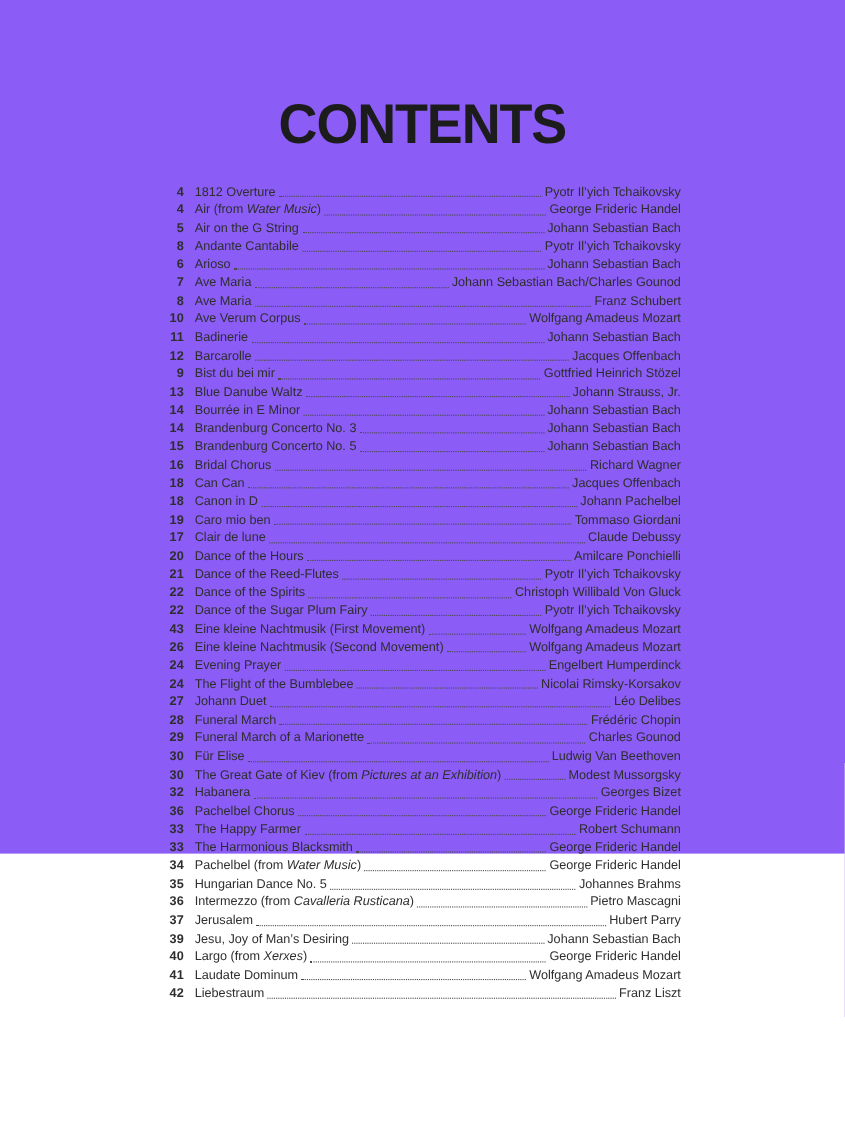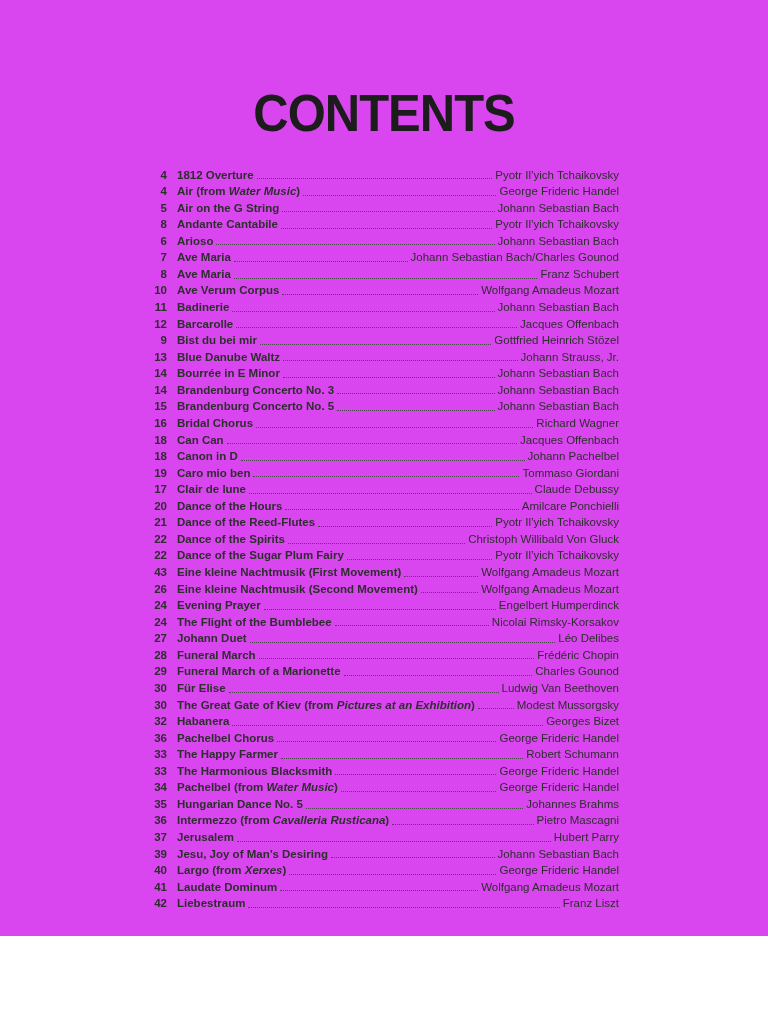--- a/index.html
+++ b/index.html
@@ -5,22 +5,22 @@
   html, body { margin:0; padding:0; }
   body {
     width:768px; height:1024px;
     background:#ffffff;
     font-family:"Liberation Sans", sans-serif;
     color:#2e2e2e;
     overflow:hidden;
   }
   .page {
     position:relative;
-    width:768px; height:936px;
-    background:#d946ef;
+    width:768px; height:776px;
+    background:#8b5cf6;
   }
   .contents-title {
     position:absolute;
     top:84px; left:0; width:768px;
     text-align:center;
     font-size:49px;
     font-weight:bold;
     letter-spacing:-1px;
     color:#1c1c1c;
     margin:0;
@@ -42,21 +42,21 @@
   }
   .toc-page {
     width:22px;
     text-align:right;
     margin-right:10px;
     font-weight:bold;
     color:#2e2e2e;
     flex:none;
   }
   .toc-title {
-    font-weight:bold;
+    font-weight:normal;
     color:#2e2e2e;
     flex:none;
   }
   .toc-title .it { font-style:italic; }
   .toc-leader {
     flex:1 1 auto;
     min-width:8px;
     height:0;
     border-bottom:1.6px dotted #4a4a4a;
     align-self:flex-end;

